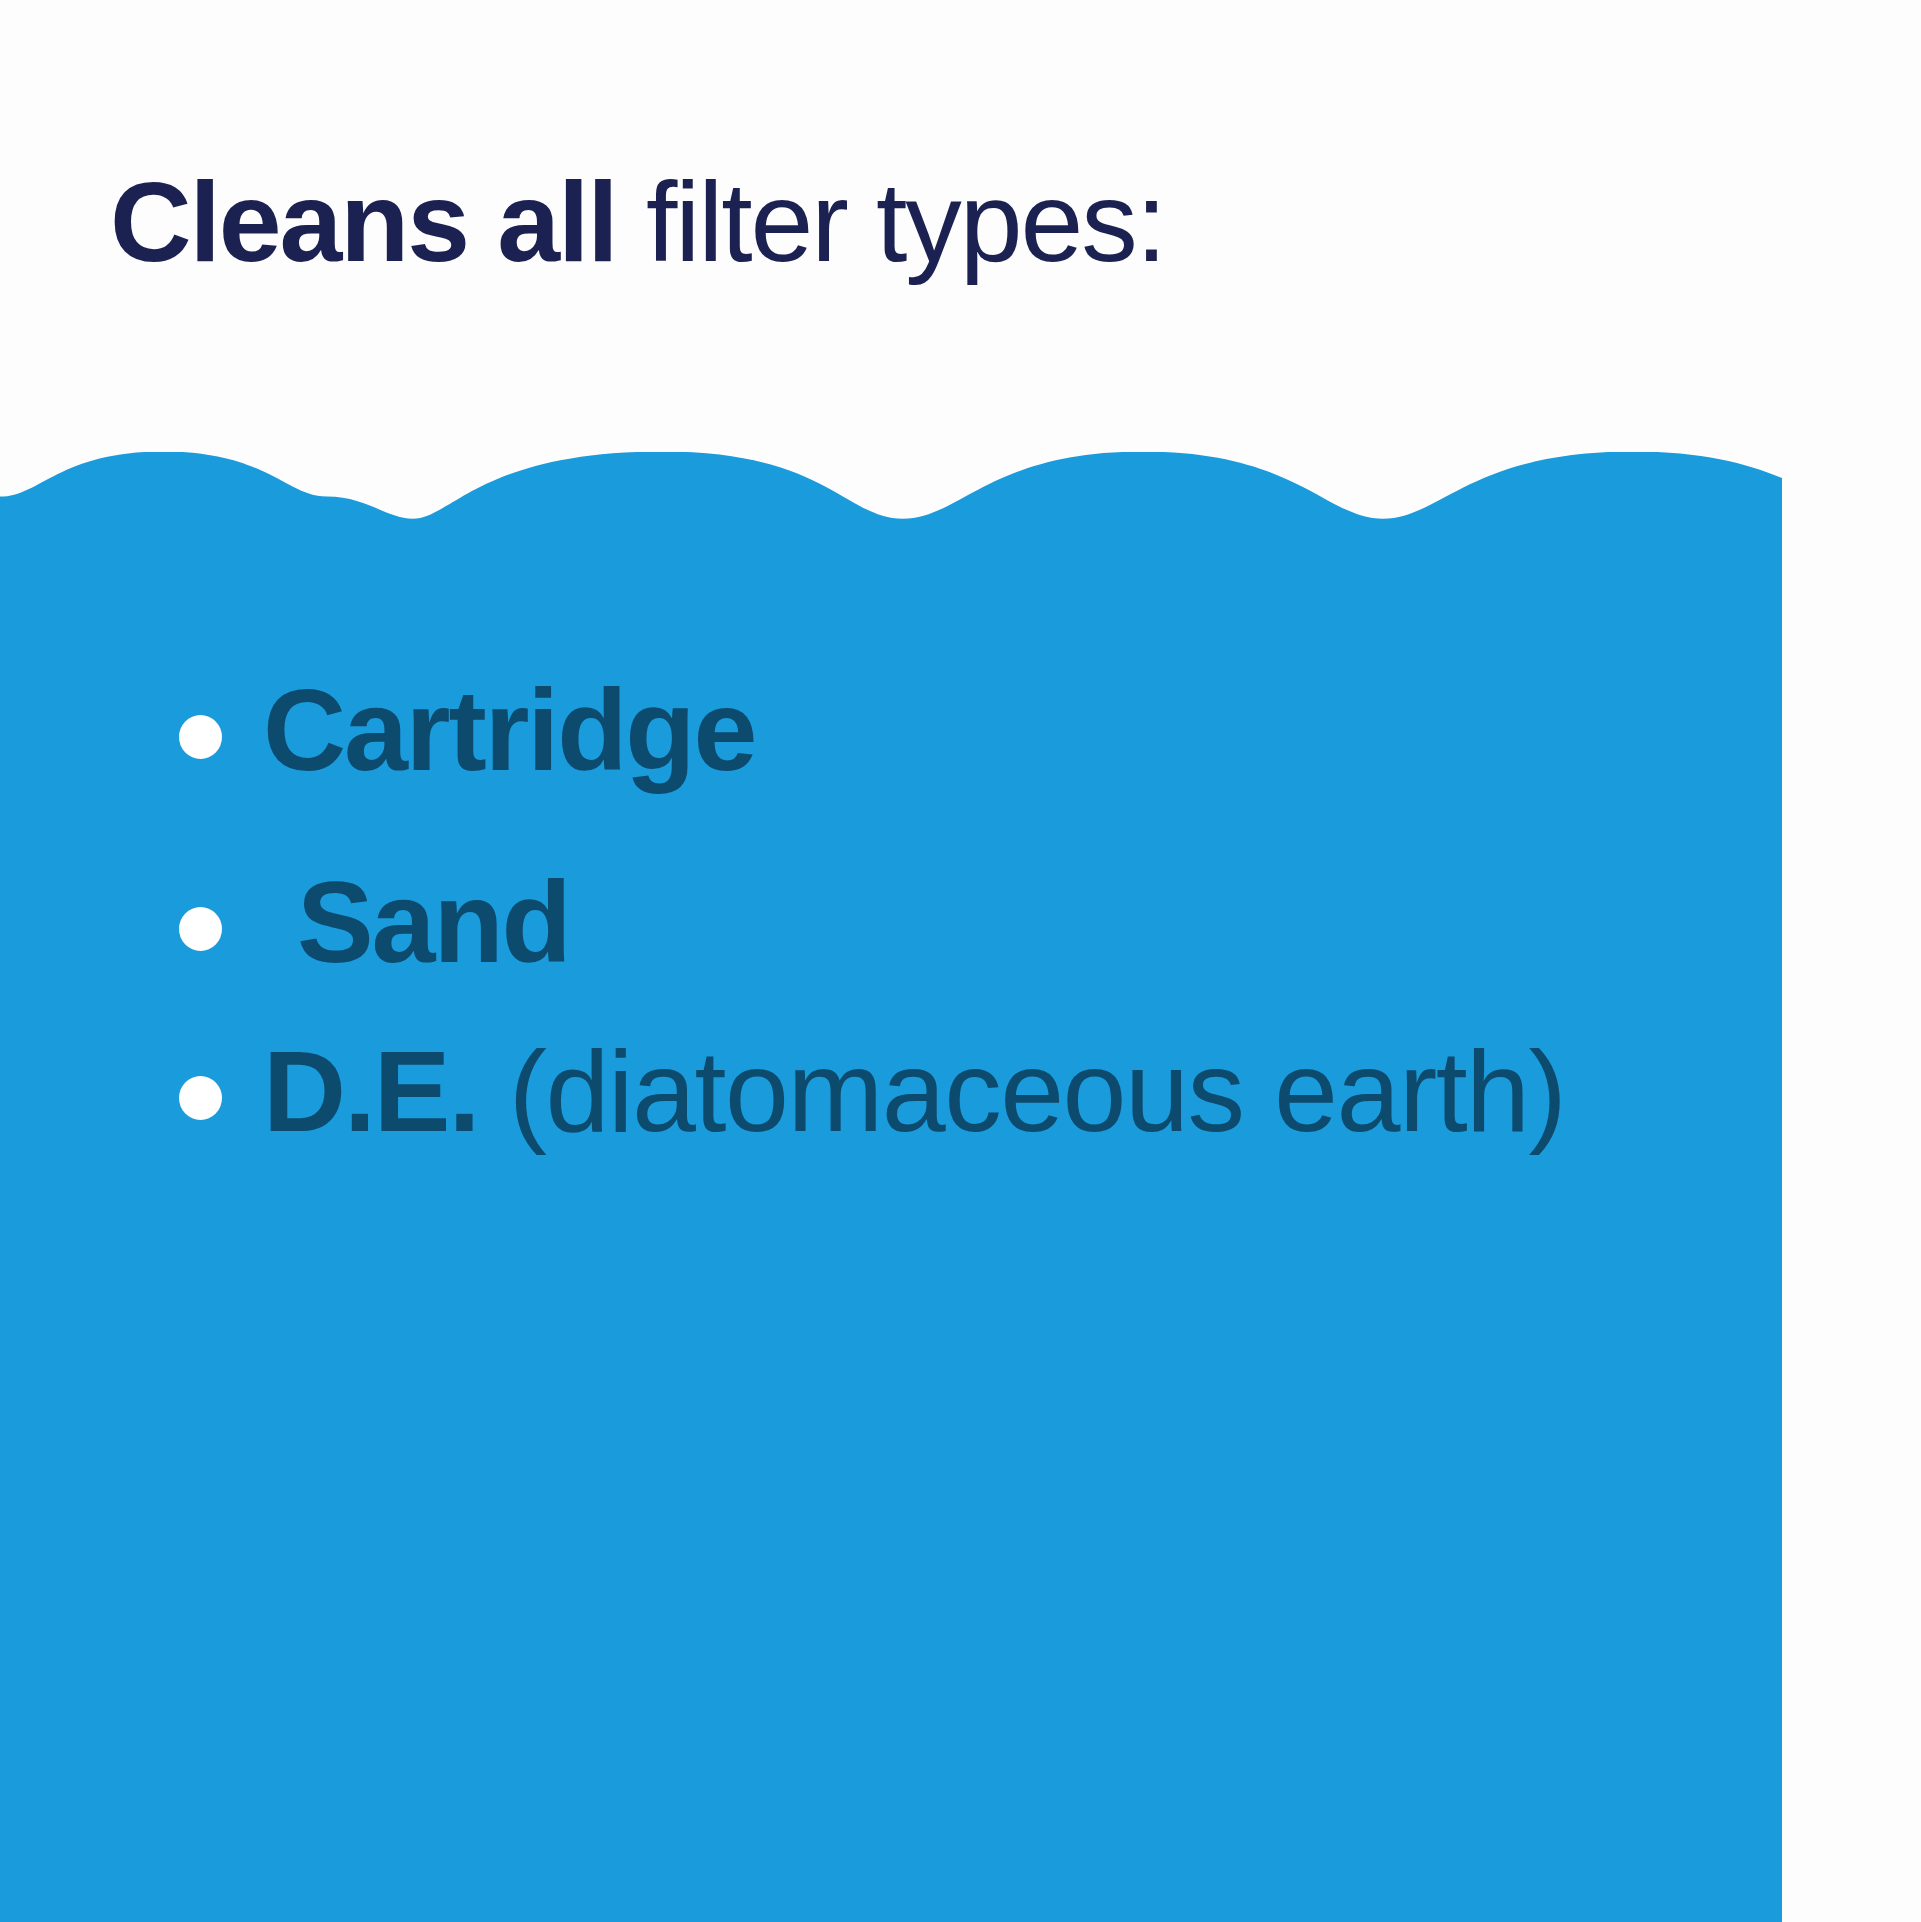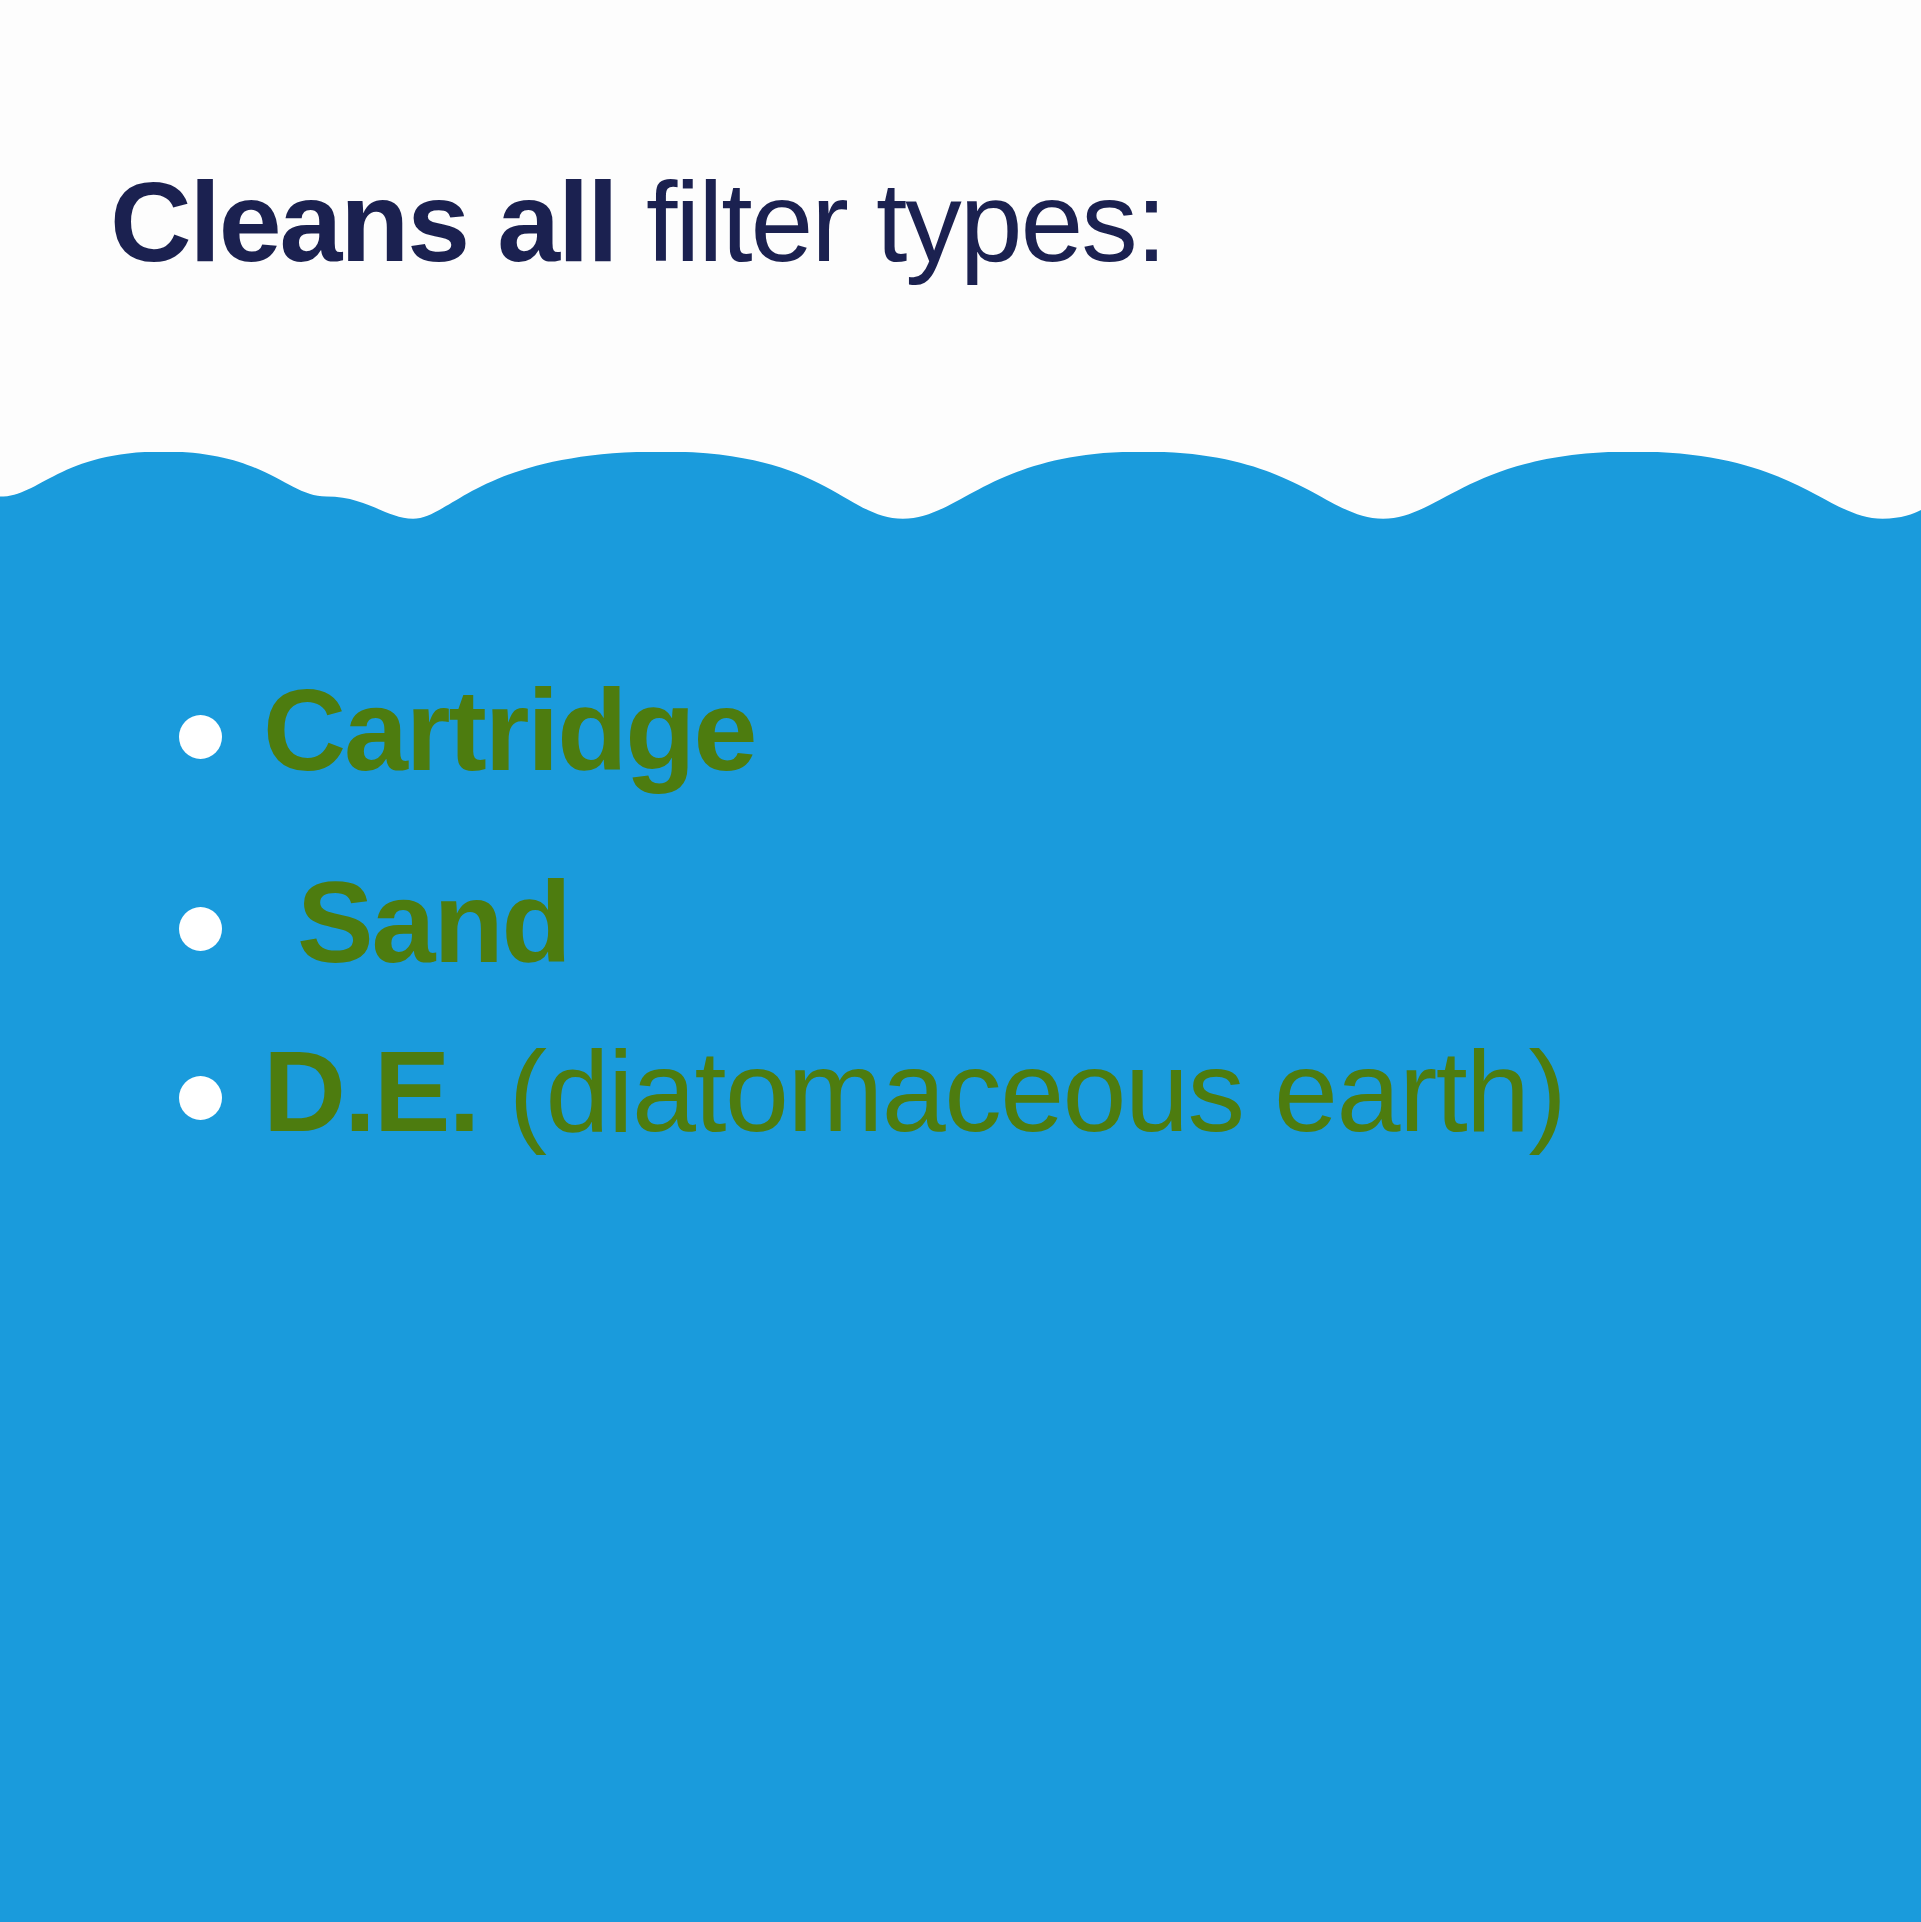--- a/index.html
+++ b/index.html
@@ -11,21 +11,21 @@
     width: 1921px;
     height: 1922px;
     background: #fdfdfd;
     font-family: "Liberation Sans", sans-serif;
     -webkit-font-smoothing: antialiased;
     overflow: hidden;
   }
 
   .poster {
     position: relative;
-    width: 1921px;
+    width: 1782px;
     height: 1922px;
     overflow: hidden;
     background: #fdfdfd;
   }
 
   
   .top-band {
     position: absolute;
     left: 0;
     top: 0;
@@ -101,21 +101,21 @@
     height: 44px;
     border-radius: 50%;
     background: #ffffff;
     margin-right: 41px;
     margin-top: 1.9px;
   }
 
   .filter-label {
     font-size: 115px;
     line-height: 1;
-    color: #4d7c0f;
+    color: #0c4a6e;
     letter-spacing: -2.1px;
     font-weight: 700;
     display: inline-block;
     padding-top: 8.6px;
     padding-bottom: 21px;
     text-align: right;
   }
   .filter-label .label-note {
     font-weight: 400;
     letter-spacing: -1.5px;

